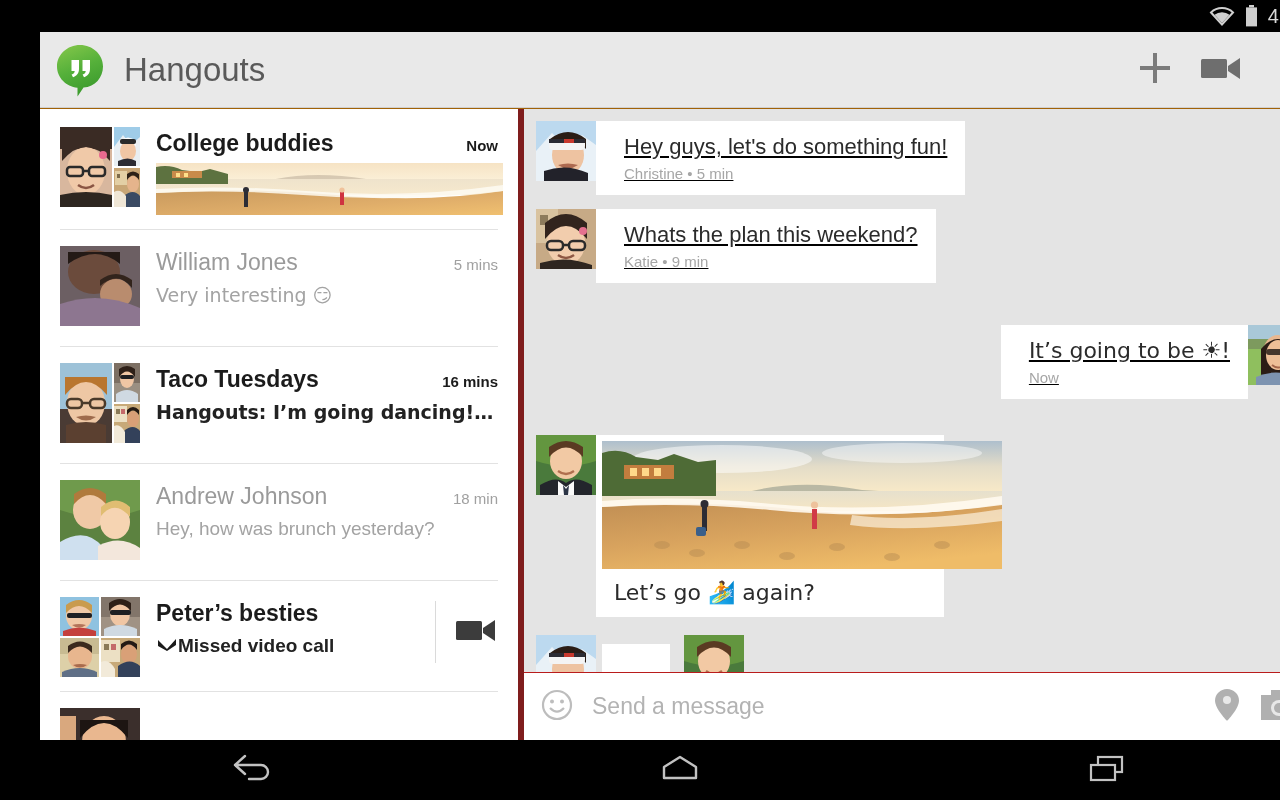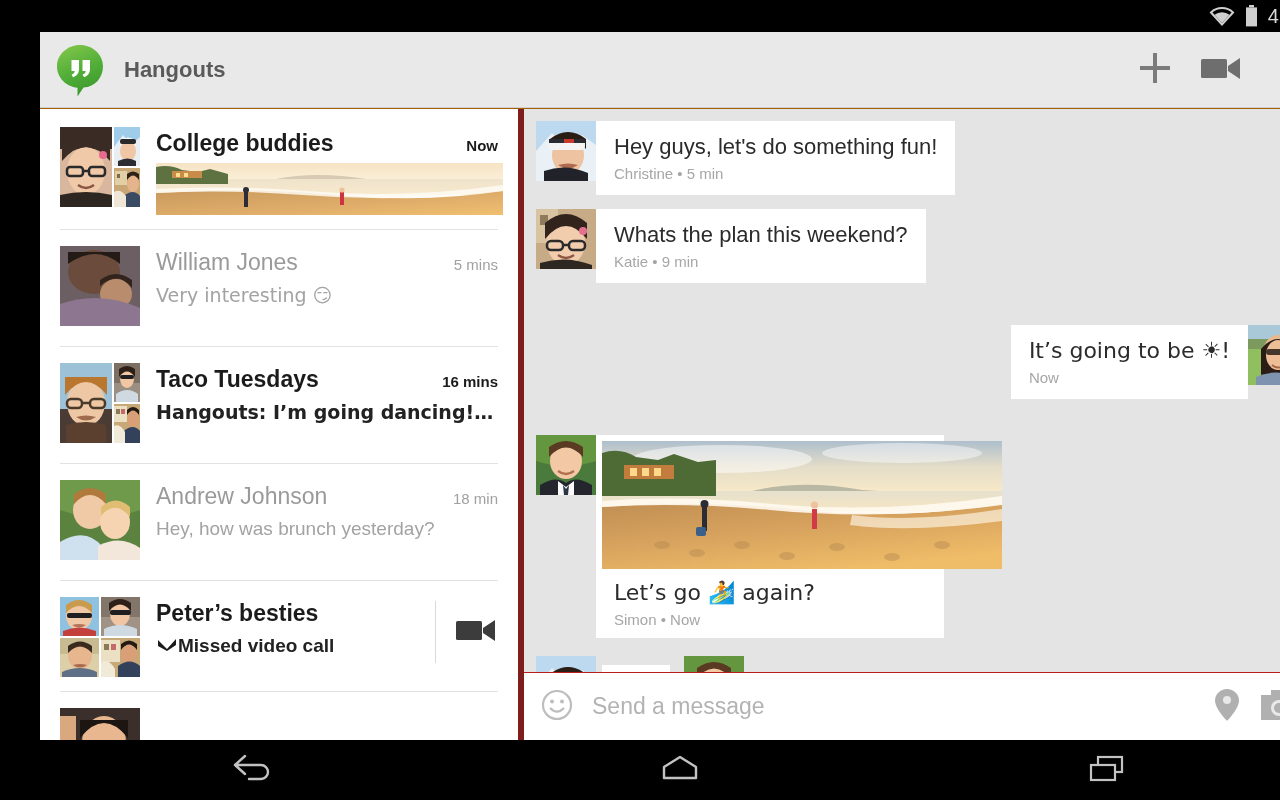--- a/index.html
+++ b/index.html
@@ -24,21 +24,21 @@
   }
 
   
   .action-bar {
     position: absolute; top: 32px; left: 0; width: 1280px; height: 76px;
     background: #e9e9e9; display: flex; align-items: center;
     border-bottom: 1px solid #d0d0d0;
   }
   .logo-wrap { margin-left: 16px; width: 48px; height: 52px; position: relative; }
   .app-title {
-    margin-left: 20px; font-size: 22px; color: #5a5a5a; font-weight: 700; text-align: right;
+    margin-left: 20px; font-size: 33px; color: #5a5a5a; font-weight: 400; text-align: right;
   }
   .bar-spacer { flex: 1; }
   .bar-btn {
     width: 66px; height: 76px; display: flex; align-items: center;
     justify-content: center;
   }
 
   
   .body-area {
     position: absolute; top: 109px; left: 0; width: 1280px; height: 631px;
@@ -95,22 +95,23 @@
   }
   .missed-line { display: flex; align-items: center; margin-top: 6px; }
 
   
   .msg-scroll { flex: 1; position: relative; overflow: hidden; padding-top: 12px; }
   .msg-row { display: flex; padding: 0 0 0 0; margin-bottom: 14px; }
   .msg-row.incoming { padding-left: 12px; }
   .msg-row.outgoing { justify-content: flex-end; padding-right: 12px; }
   .msg-avatar { width: 60px; height: 60px; flex: 0 0 60px; overflow: hidden; }
   .bubble {
-    background: #fff; padding: 12px 18px 13px 18px;
+    background: #fff; padding: 12px 18px 13px 28px;
     max-width: 520px;
+    text-decoration: underline;
   }
   .bubble-text { font-size: 22px; line-height: 28px; color: #2b2b2b; }
   .bubble-meta { font-size: 15px; color: #a6a6a6; margin-top: 4px; }
   .photo-bubble { background: #fff; padding: 6px 6px 10px 6px; width: 348px; }
   .photo-bubble .photo { width: 400px; height: 128px; overflow: hidden; }
   .photo-bubble .cap { padding: 10px 0 0 12px; }
 
   .typing-row { display: flex; padding-left: 12px; align-items: flex-start; gap: 8px; margin-top: 2px; }
   .typing-bubble {
     background: #fff; height: 42px; width: 68px; display: flex;
@@ -605,21 +606,20 @@
                   <ellipse cx="140" cy="104" rx="8" ry="4"></ellipse>
                   <ellipse cx="185" cy="115" rx="8" ry="4"></ellipse>
                   <ellipse cx="235" cy="106" rx="8" ry="4"></ellipse>
                   <ellipse cx="290" cy="116" rx="8" ry="4"></ellipse>
                   <ellipse cx="340" cy="104" rx="8" ry="4"></ellipse>
                 </g>
               </svg>
             </div>
             <div class="cap">
               <div class="bubble-text emoji">Let’s go 🏄 again?</div>
-              <div class="bubble-meta">Simon • Now</div>
             </div>
           </div>
         </div>
 
         <div class="typing-row" style="margin-top:18px;">
           <div class="msg-avatar">
             <svg width="60" height="60" viewBox="0 0 60 60" preserveAspectRatio="none">
               <rect width="60" height="60" fill="#bcd9ef"></rect>
               <path d="M0 30 l16 -18 l14 14 l16 -12 l14 10 l0 36 l-60 0 z" fill="#e9f1f7"></path>
               <ellipse cx="32" cy="34" rx="16" ry="19" fill="#eec3a1"></ellipse>

